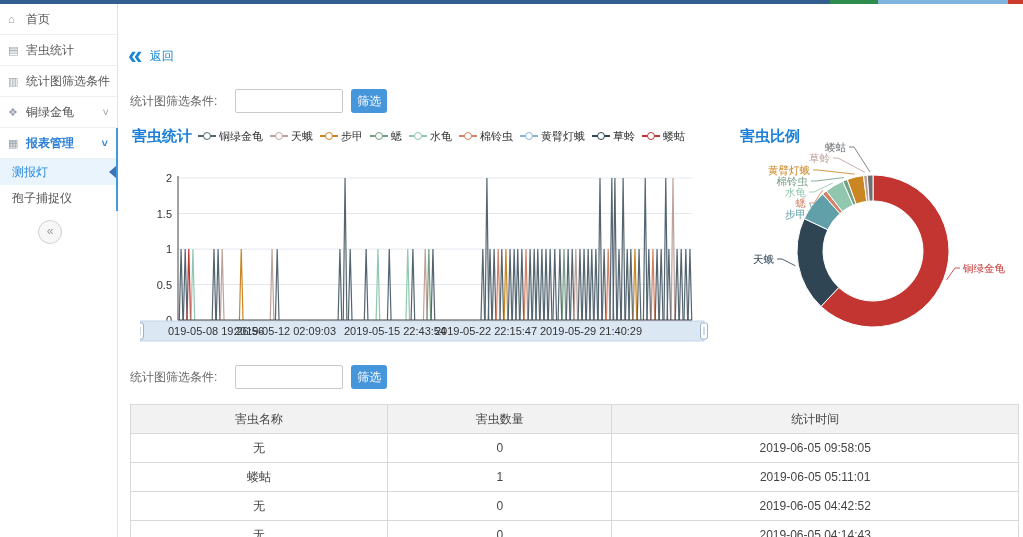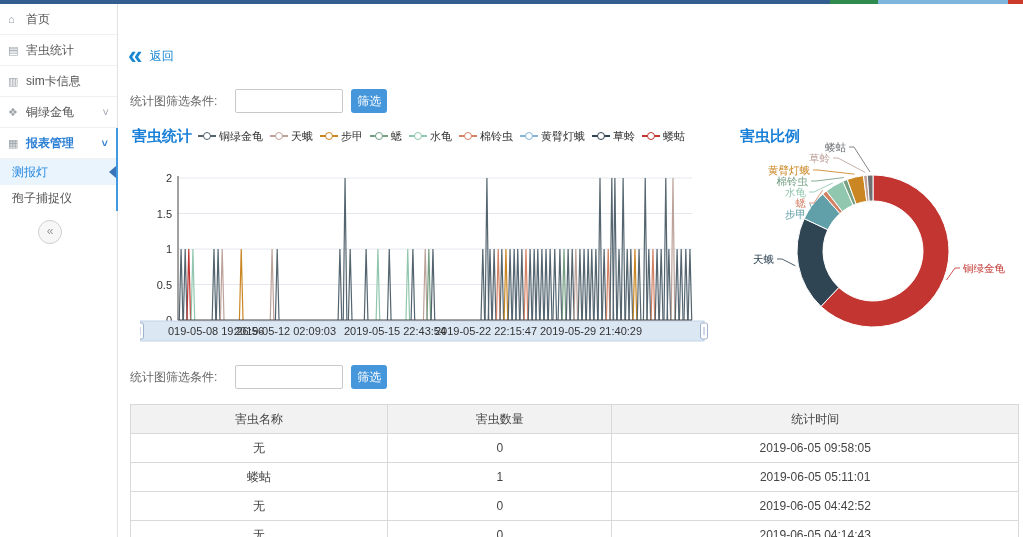--- a/index.html
+++ b/index.html
@@ -58,21 +58,21 @@
       <div style="width: 830px; background: rgb(51, 95, 144);"></div>
       <div style="width: 48px; background: rgb(47, 140, 78);"></div>
       <div style="width: 130px; background: rgb(127, 181, 221);"></div>
       <div style="width: 15px; background: rgb(203, 58, 42);"></div>
     </div>
 
   <div id="sidebar" class="abs">
     <div id="side-items">
         <div class="side-item"><span class="s-icon">⌂</span><span>首页</span></div>
         <div class="side-item"><span class="s-icon">▤</span><span>害虫统计</span></div>
-        <div class="side-item"><span class="s-icon">▥</span><span>sim卡信息</span></div>
+        <div class="side-item"><span class="s-icon">▥</span><span>统计图筛选条件</span></div>
         <div class="side-item"><span class="s-icon">❖</span><span>铜绿金龟</span><span class="chev">˅</span></div>
       </div>
     <div id="report-group">
         <div class="side-item"><span class="s-icon">▦</span><span>报表管理</span><span class="chev">˅</span></div>
         <div class="sub-item active" style="font-weight: normal;"><span>测报灯</span><span class="act-arrow"></span></div>
         <div class="sub-item" style="font-weight: normal;"><span>孢子捕捉仪</span></div>
       </div>
     <div id="collapse-btn" class="abs">«</div>
   </div>
 

